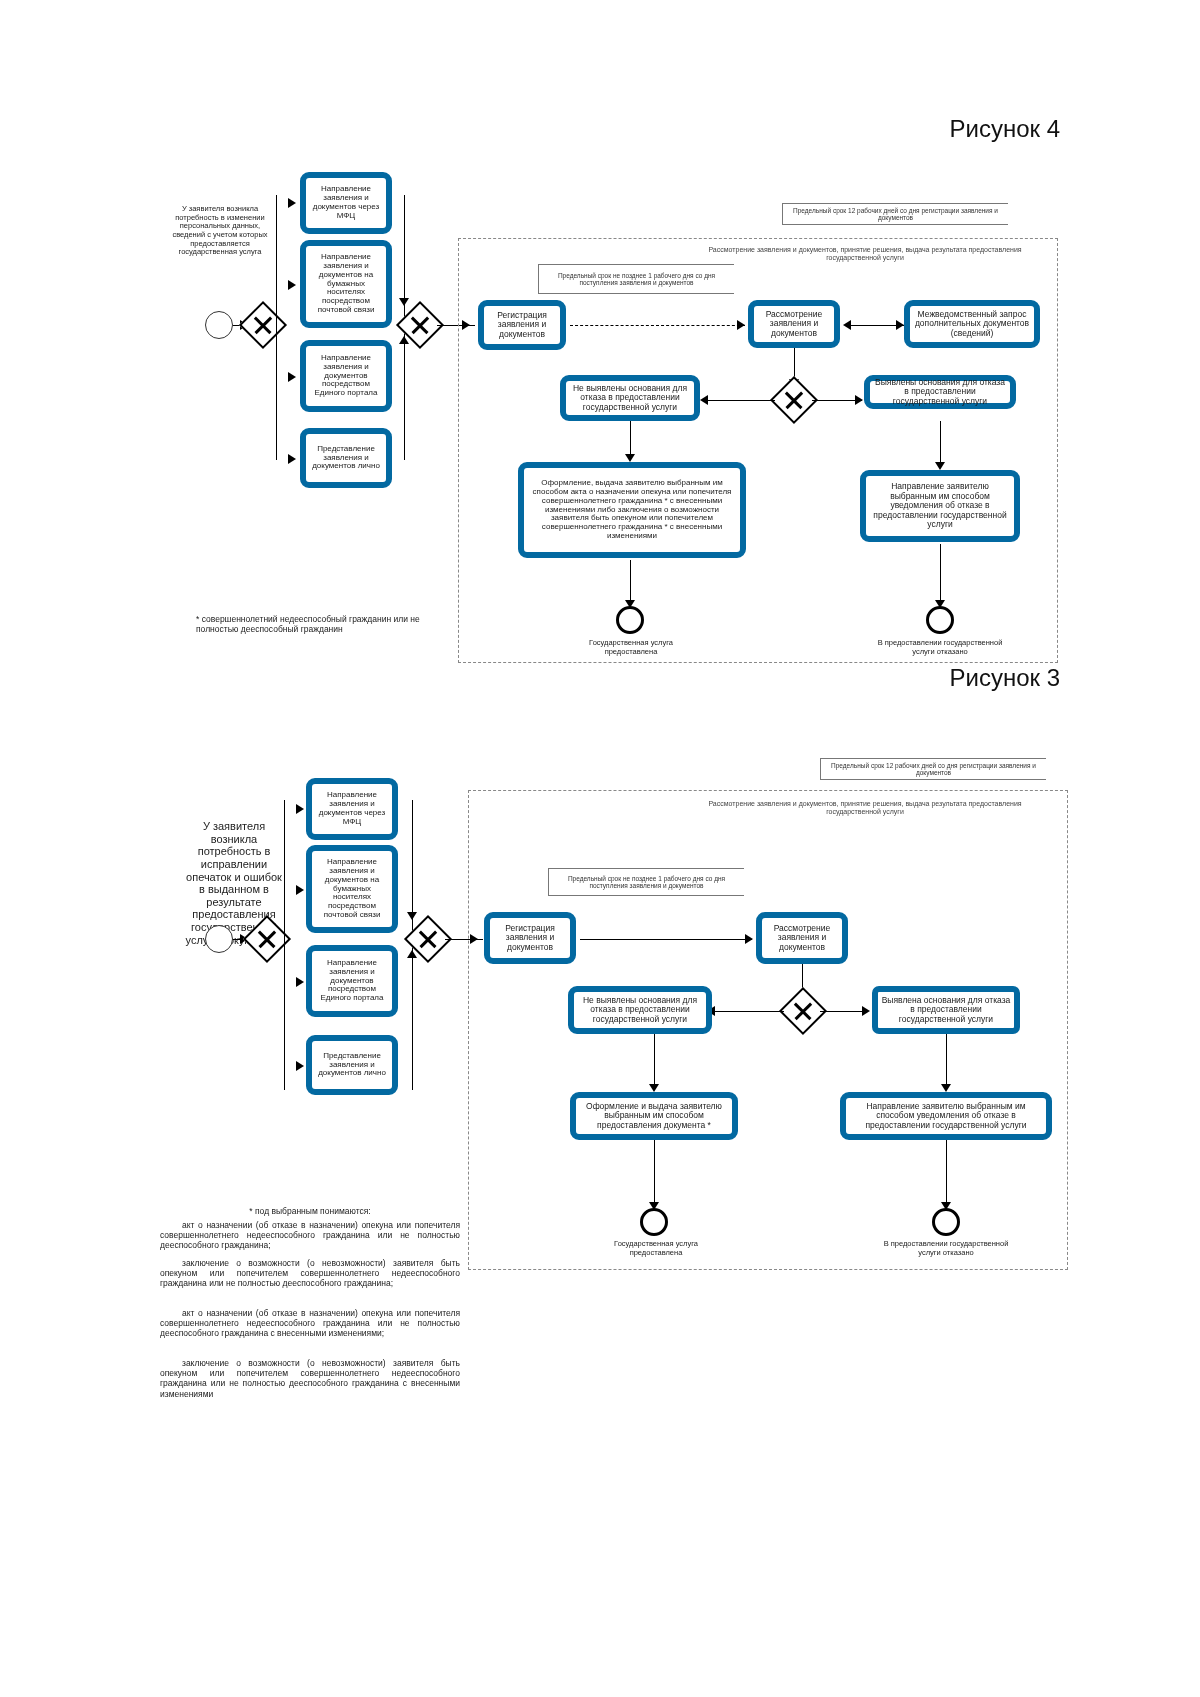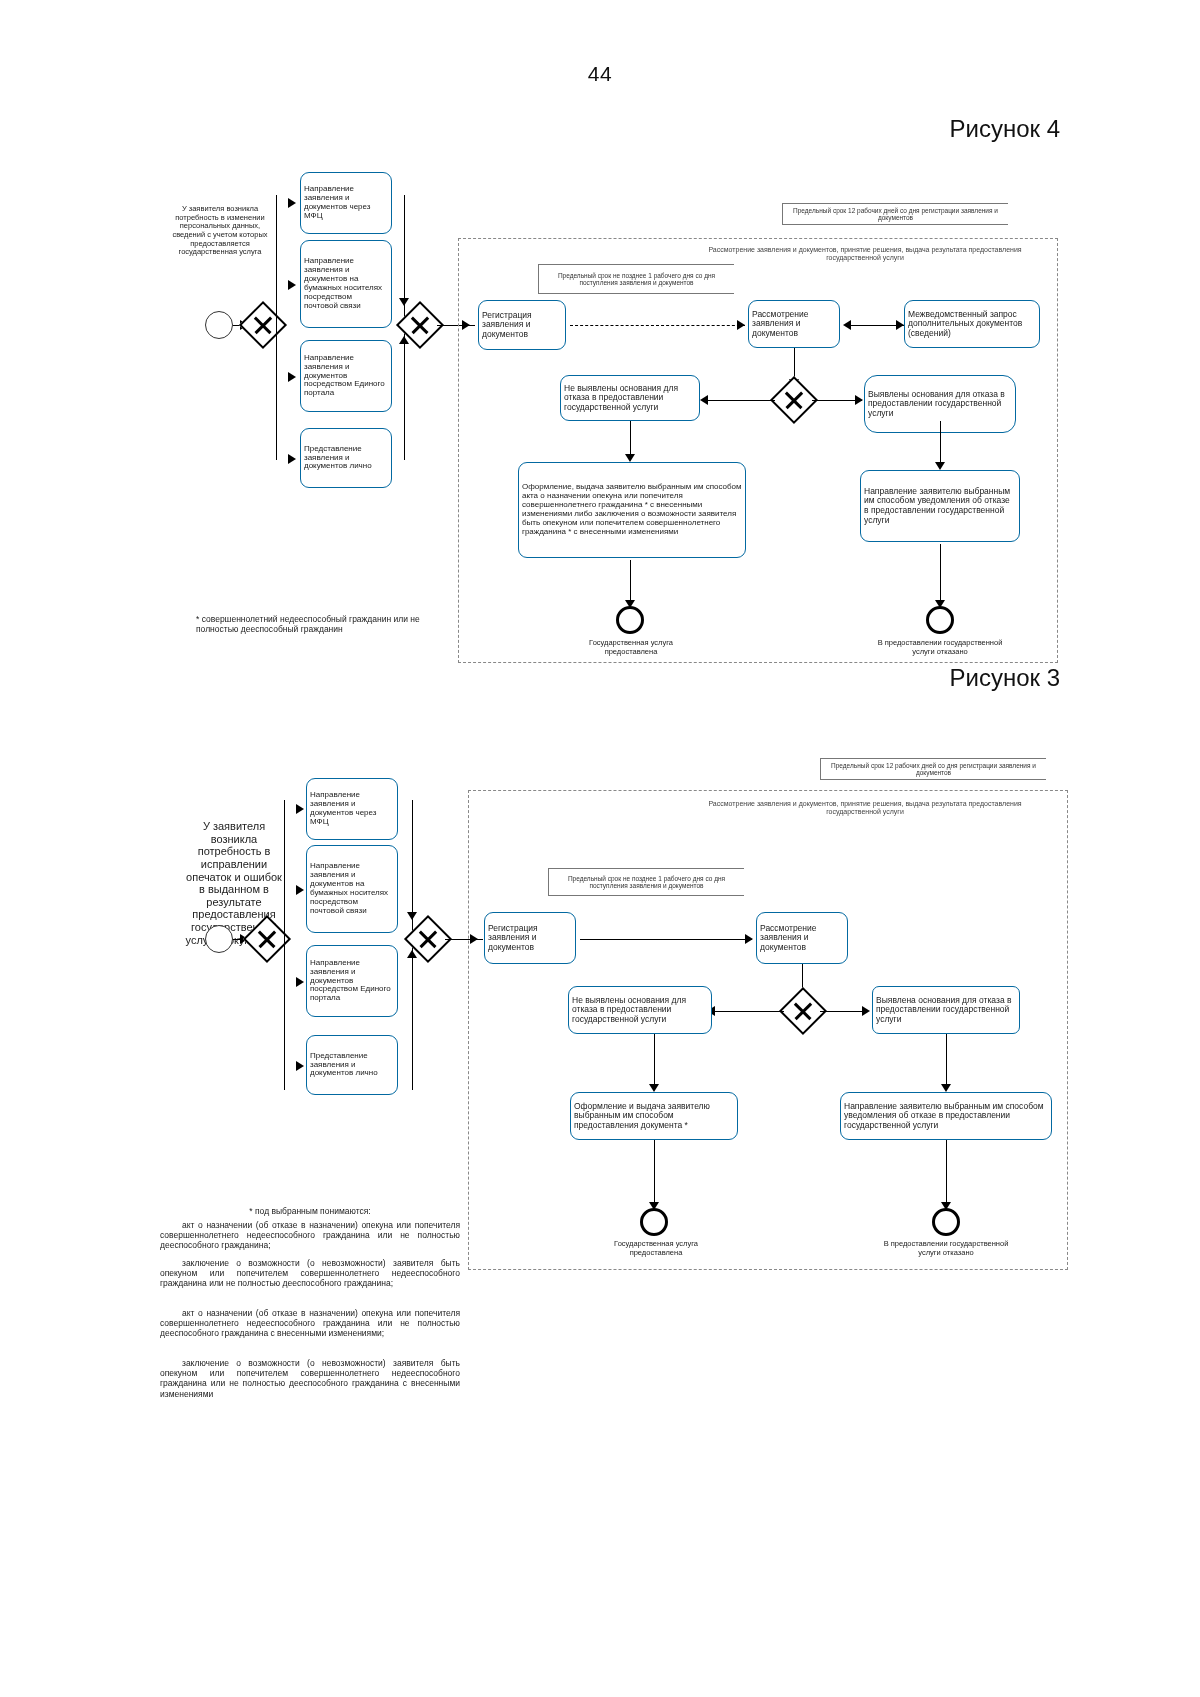--- a/index.html
+++ b/index.html
@@ -38,27 +38,27 @@
   }
   #fig2-caption { top: 115px; }
   #fig3-caption { top: 664px; }
 
   
   .diagram { position: absolute; left: 0; top: 0; width: 1200px; height: 1697px; }
 
   .task {
     position: absolute;
     box-sizing: border-box;
-    border: 1px solid #0369a1;
+    border: 6px solid #0369a1;
     border-radius: 9px;
     background: #fff;
     display: flex;
     align-items: center;
     justify-content: center;
-    text-align: left;
+    text-align: center;
     padding: 2px 3px;
     line-height: 1.12;
     color: #1a1a1a;
   }
 
   .lane {
     position: absolute;
     box-sizing: border-box;
     border: 1px dashed #888;
     background: transparent;
@@ -153,21 +153,20 @@
     text-align: center;
     line-height: 1.15;
     color: #222;
   }
 </style>
 </head>
 <body>
 
 <div class="page">
 
-  <div class="page-number">44</div>
 
   <div class="fig-caption" id="fig2-caption">Рисунок 4</div>
 
   <div class="diagram">
 
     <div class="endlabel" style="left:168px; top:205px; width:104px; font-size:7.5px;">У заявителя возникла потребность в изменении персональных данных, сведений с учетом которых предоставляется государственная услуга</div>
 
     <div class="event start" style="left:205px; top:311px; width:28px; height:28px;"></div>
 
     <div class="line-h" style="left:233px; top:325px; width:20px;"></div>
@@ -224,21 +223,21 @@
     <div class="gateway" style="left:777px; top:383px;"></div>
 
     <div class="line-h" style="left:705px; top:400px; width:70px;"></div>
     <div class="arrow left" style="left:700px; top:395px;"></div>
 
     <div class="task" style="left:560px; top:375px; width:140px; height:46px; font-size:8.5px;">Не выявлены основания для отказа в предоставлении государственной услуги</div>
 
     <div class="line-h" style="left:812px; top:400px; width:50px;"></div>
     <div class="arrow right" style="left:855px; top:395px;"></div>
 
-    <div class="task" style="left:864px; top:375px; width:152px; height:58px; font-size:8.5px;border-radius:13px;">Выявлены основания для отказа в предоставлении государственной услуги</div>
+    <div class="task" style="left:864px; top:375px; width:152px; height:34px; font-size:8.5px;">Выявлены основания для отказа в предоставлении государственной услуги</div>
 
     <div class="line-v" style="left:630px; top:421px; height:38px;"></div>
     <div class="arrow down" style="left:625px; top:454px;"></div>
 
     <div class="task" style="left:518px; top:462px; width:228px; height:96px; font-size:8px;">Оформление, выдача заявителю выбранным им способом  акта о  назначении опекуна или попечителя совершеннолетнего гражданина *  с внесенными изменениями либо заключения о возможности заявителя быть опекуном или попечителем совершеннолетнего гражданина *  с внесенными изменениями</div>
 
     <div class="line-v" style="left:940px; top:421px; height:46px;"></div>
     <div class="arrow down" style="left:935px; top:462px;"></div>
 
     <div class="task" style="left:860px; top:470px; width:160px; height:72px; font-size:8.5px;">Направление заявителю выбранным им способом уведомления об отказе в предоставлении государственной услуги</div>

